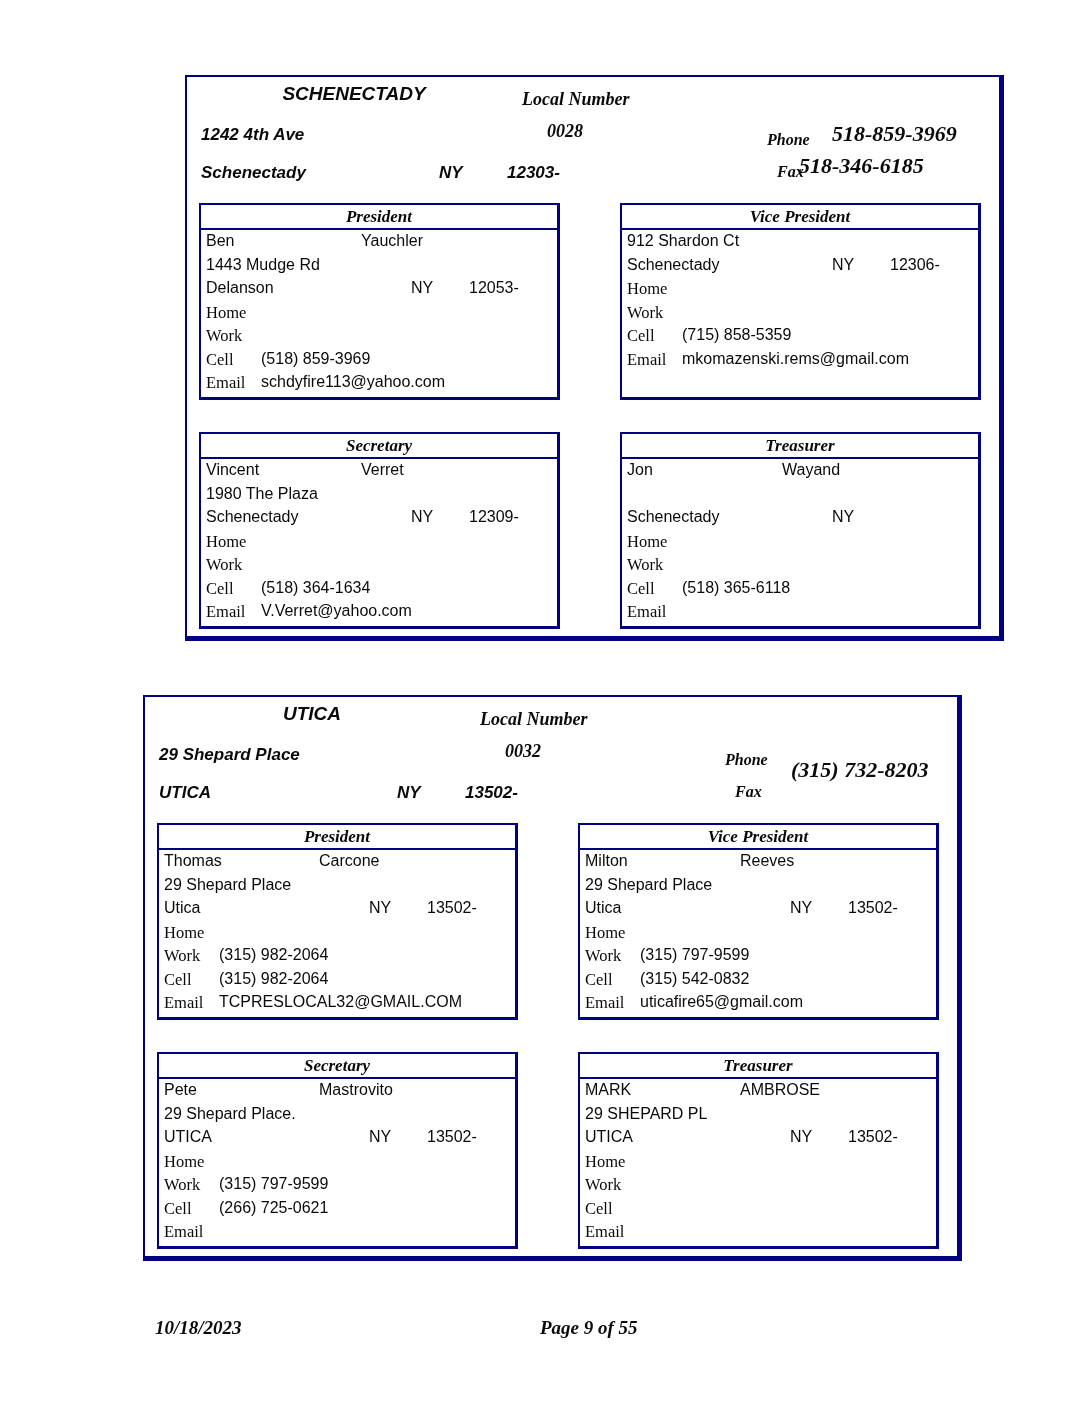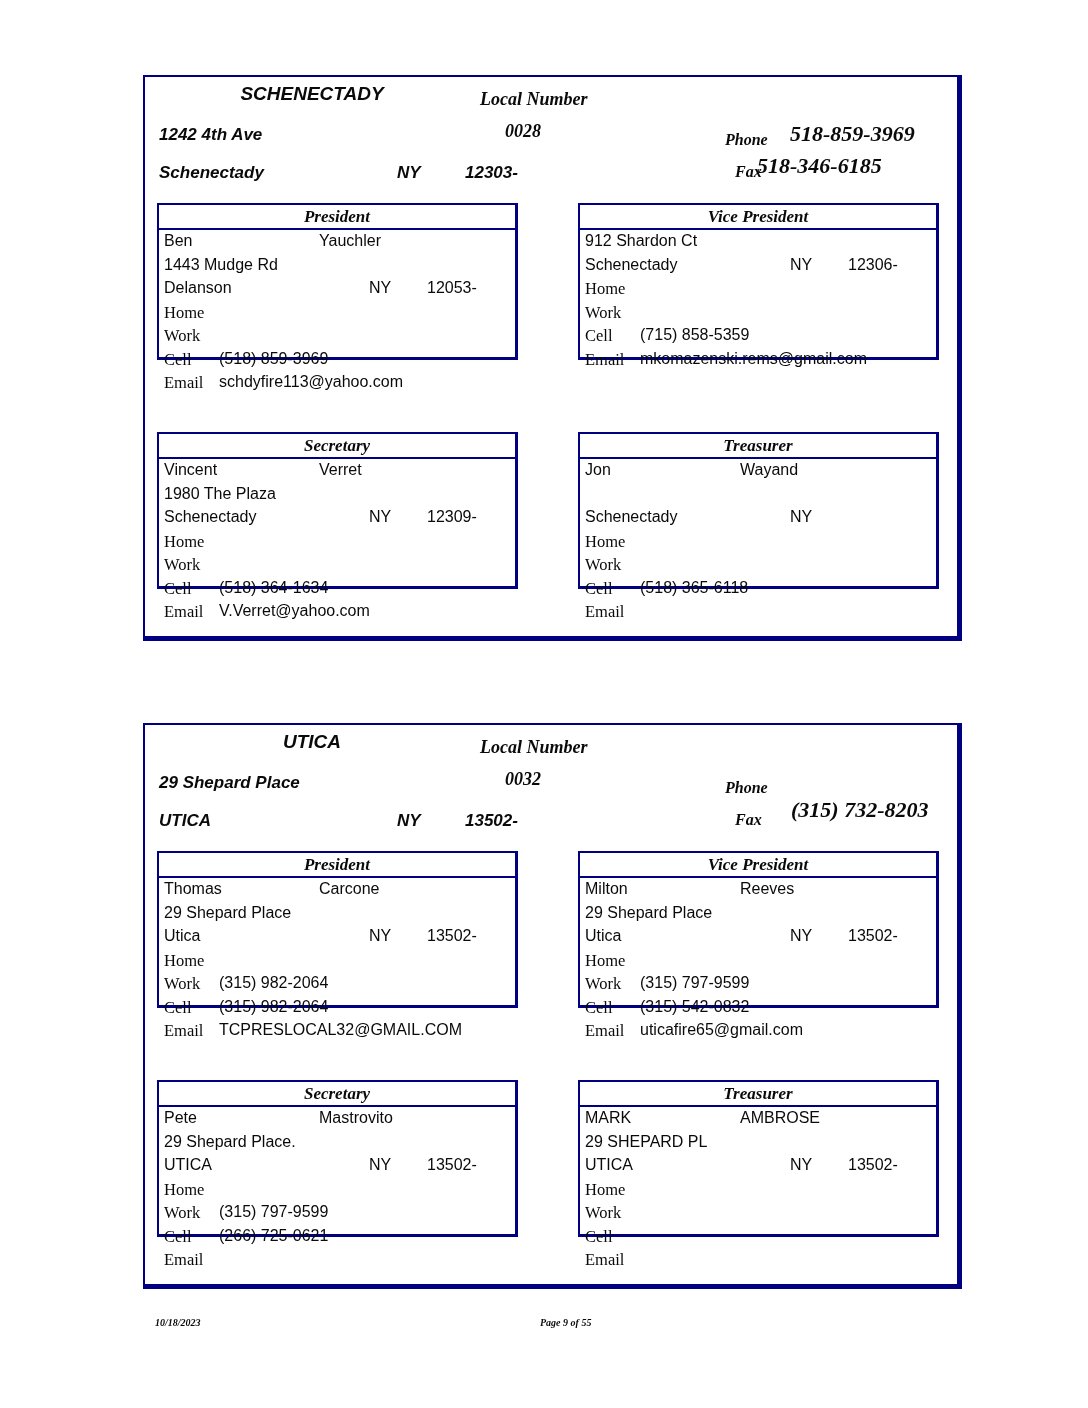--- a/index.html
+++ b/index.html
@@ -6,46 +6,46 @@
   * { box-sizing:border-box; }
   html,body { margin:0; padding:0; }
   body {
     width:1088px; height:1408px; position:relative; background:#ffffff;
     font-family:"Liberation Sans", sans-serif; color:var(--ink);
   }
   .card {
     position:absolute; left:143px; width:819px; height:566px; background:#fff;
     border:2px solid var(--navy); border-right-width:5px; border-bottom-width:5px;
   }
-  .card.c1 { top:75px; }
-  .card.c2 { top:695px;margin-top:28px; }
+  .card.c1 { top:75px;margin-left:42px; }
+  .card.c2 { top:695px; }
   .chead { position:absolute; left:0; top:0; width:812px; height:126px; }
   .chead span { position:absolute; white-space:nowrap; }
   .hname { font-family:"Liberation Sans",sans-serif; font-weight:bold; font-style:italic; font-size:19px; left:17px; top:6px; width:300px; text-align:center; }
   .haddr { font-family:Liberation Sans, sans-serif; font-weight:bold; font-style:italic; font-size:17px; }
   .serifbi { font-family:"Liberation Serif",serif; font-weight:bold; font-style:italic; }
   .lblnum { font-size:18px; left:335px; top:12px; }
   .numval { font-size:18px; left:360px; top:44px; }
   .phlbl  { font-size:16px; }
   .phval  { font-size:22px; }
   .obox {
-    position:absolute; width:361px; height:157px; background:#fff;
+    position:absolute; width:361px; height:197px; background:#fff;
     border:2px solid var(--navy); border-right-width:3px; border-bottom-width:3px;
   }
   .otitle {
     font-family:"Liberation Serif",serif; font-weight:bold; font-style:italic;
     font-size:17px; text-align:center; height:25px; line-height:24px;
     border-bottom:2px solid var(--navy);
   }
   .orow { position:relative; height:23.5px; }
   .orow span { position:absolute; top:2px; white-space:nowrap; }
   .v { font-family:"Liberation Sans",sans-serif; font-size:16px; }
   .l { font-family:"Liberation Serif",serif; font-size:16.5px; left:5px; }
   .p1 { left:5px; } .p2 { left:160px; } .st { left:210px; } .zp { left:268px; } .val { left:60px; }
-  .footer span { position:absolute; font-family:"Liberation Serif",serif; font-weight:bold; font-style:italic; font-size:10px; }
+  .footer span { position:absolute; font-family:"Liberation Serif",serif; font-weight:bold; font-style:italic; font-size:19px; }
   .fdate { left:155px; top:1317px; }
   .fpage { left:540px; top:1317px; }
 </style>
 </head>
 <body>
 
 <div class="card c1">
   <div class="chead">
     <span class="hname">SCHENECTADY</span>
     <span class="serifbi lblnum">Local Number</span>
@@ -190,21 +190,21 @@
     <span class="hname">UTICA</span>
     <span class="serifbi lblnum">Local Number</span>
     <span class="haddr" style="left:14px; top:48px;">29 Shepard Place</span>
     <span class="serifbi numval">0032</span>
     <span class="haddr" style="left:14px; top:86px;">UTICA</span>
     <span class="haddr" style="left:252px; top:86px;">NY</span>
     <span class="haddr" style="left:320px; top:86px;">13502-</span>
     <span class="serifbi phlbl" style="left:580px; top:54px;">Phone</span>
     <span class="serifbi phval" style="left:645px; top:44px;"></span>
     <span class="serifbi phlbl" style="left:590px; top:86px;">Fax</span>
-    <span class="serifbi phval" style="left:646px; top:72px;">(315) 732-8203</span>
+    <span class="serifbi phval" style="left:646px; top:60px;">(315) 732-8203</span>
   </div>
 
   <div class="obox" style="left:12px; top:126px;">
     <div class="otitle">President</div>
     <div class="orow">
         <span class="v p1">Thomas</span>
         <span class="v p2">Carcone</span>
       </div>
     <div class="orow">
         <span class="v p1">29 Shepard Place</span>

